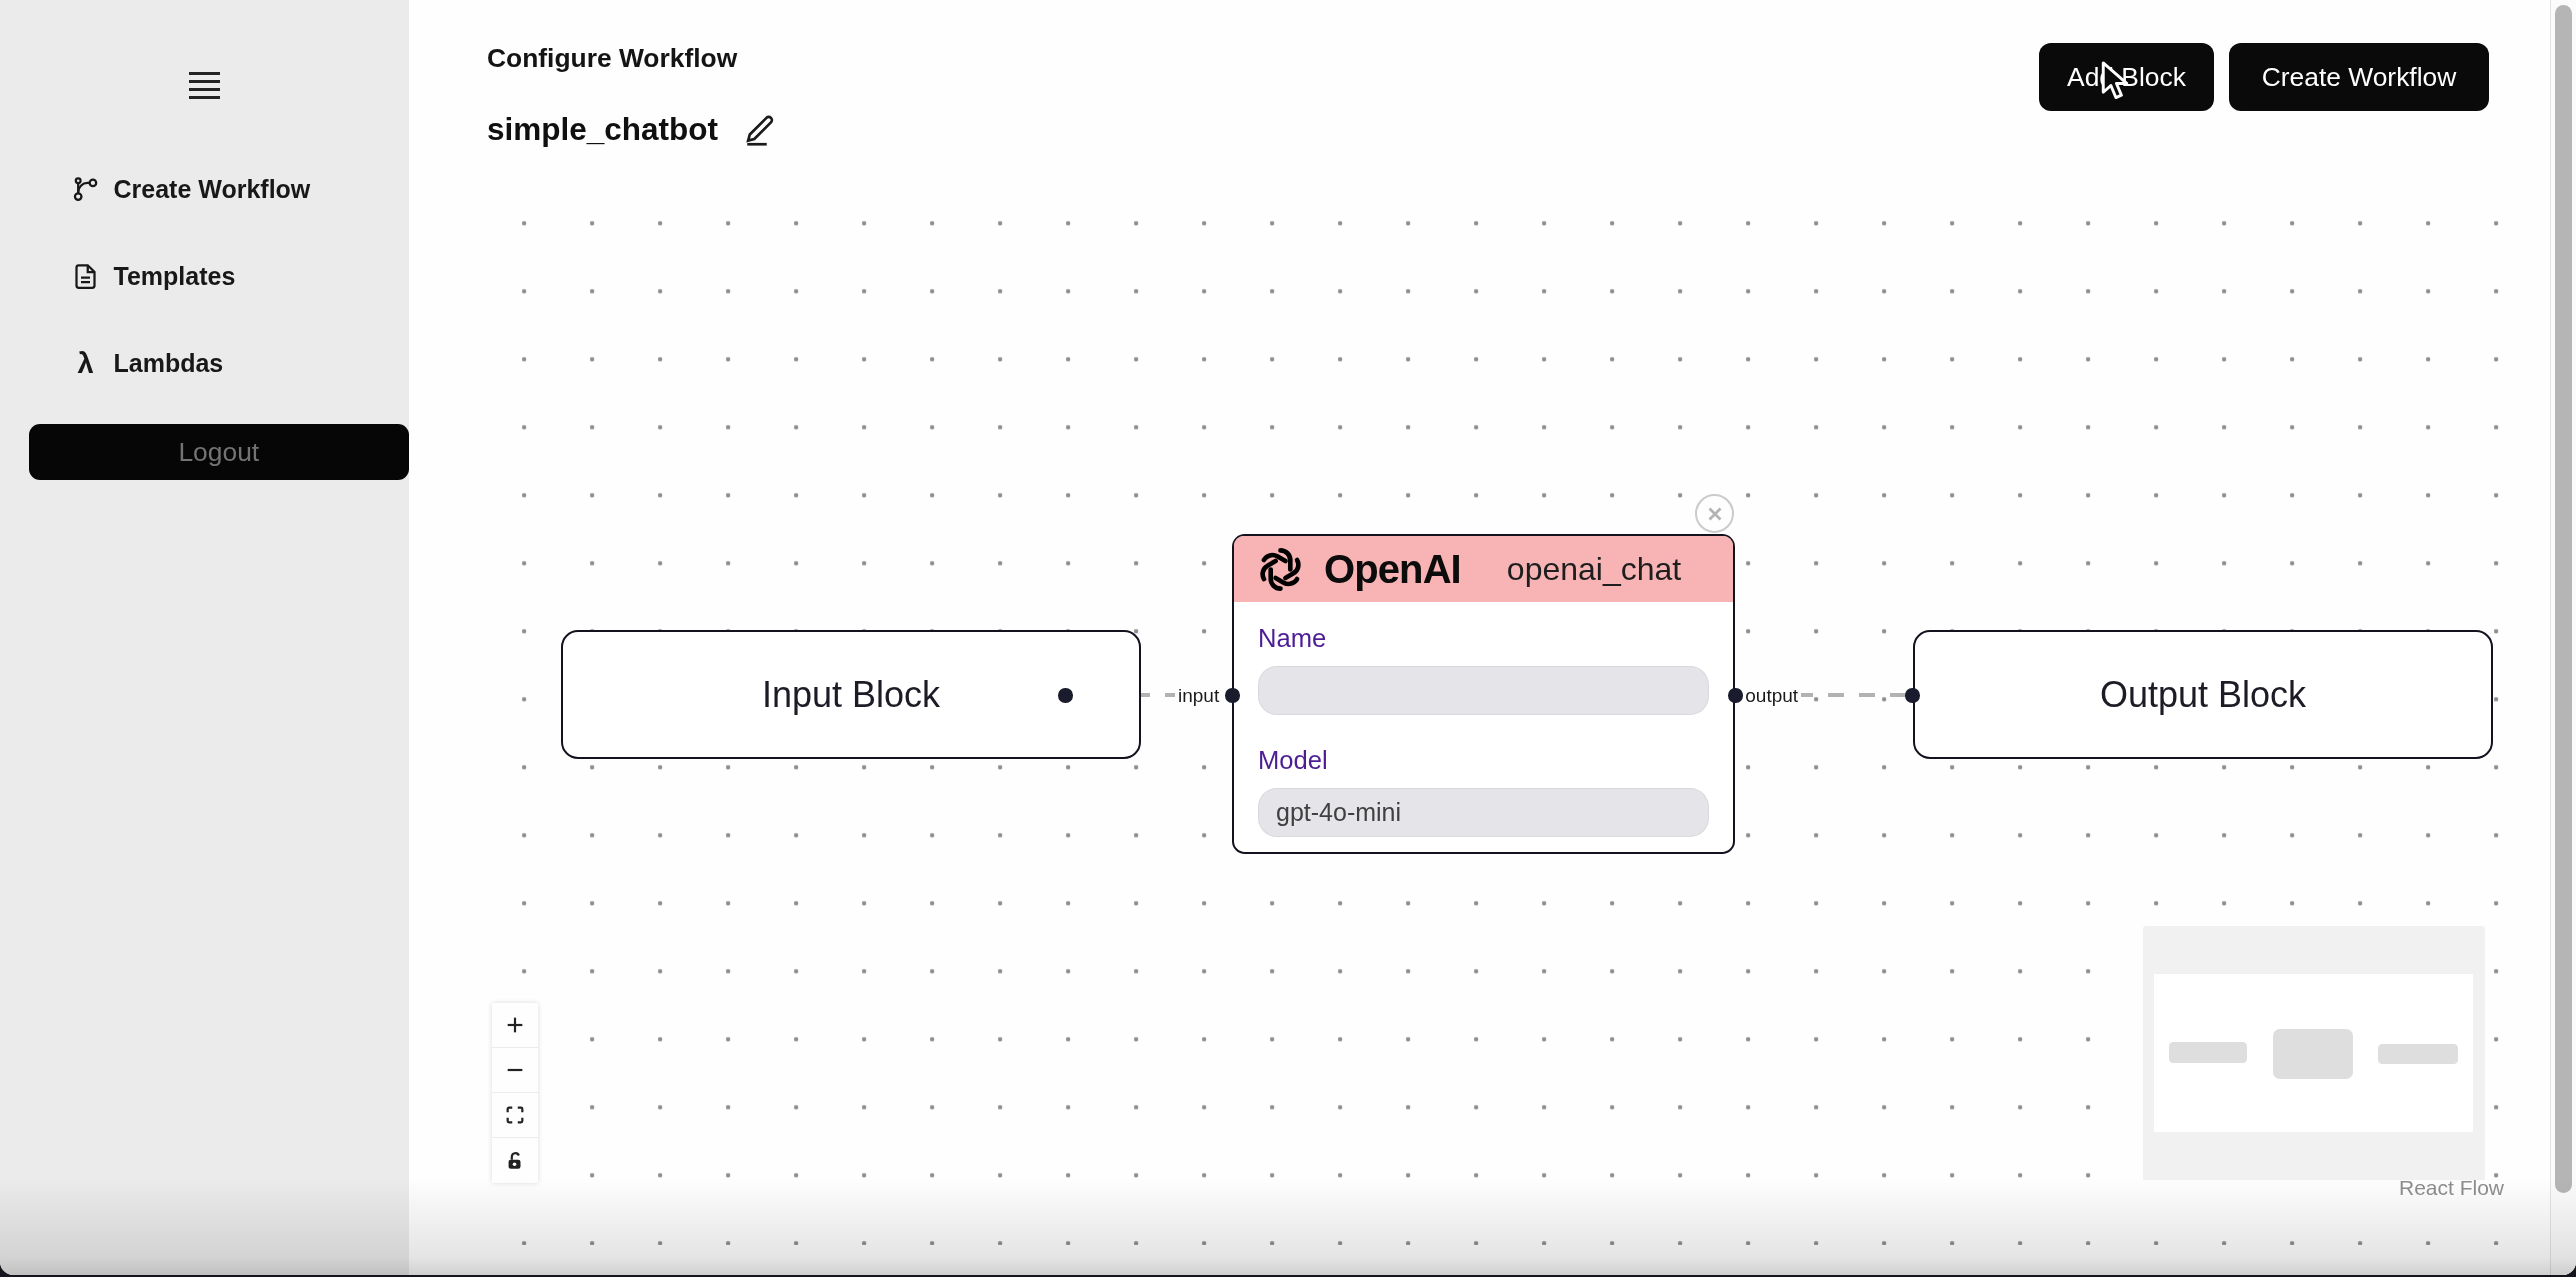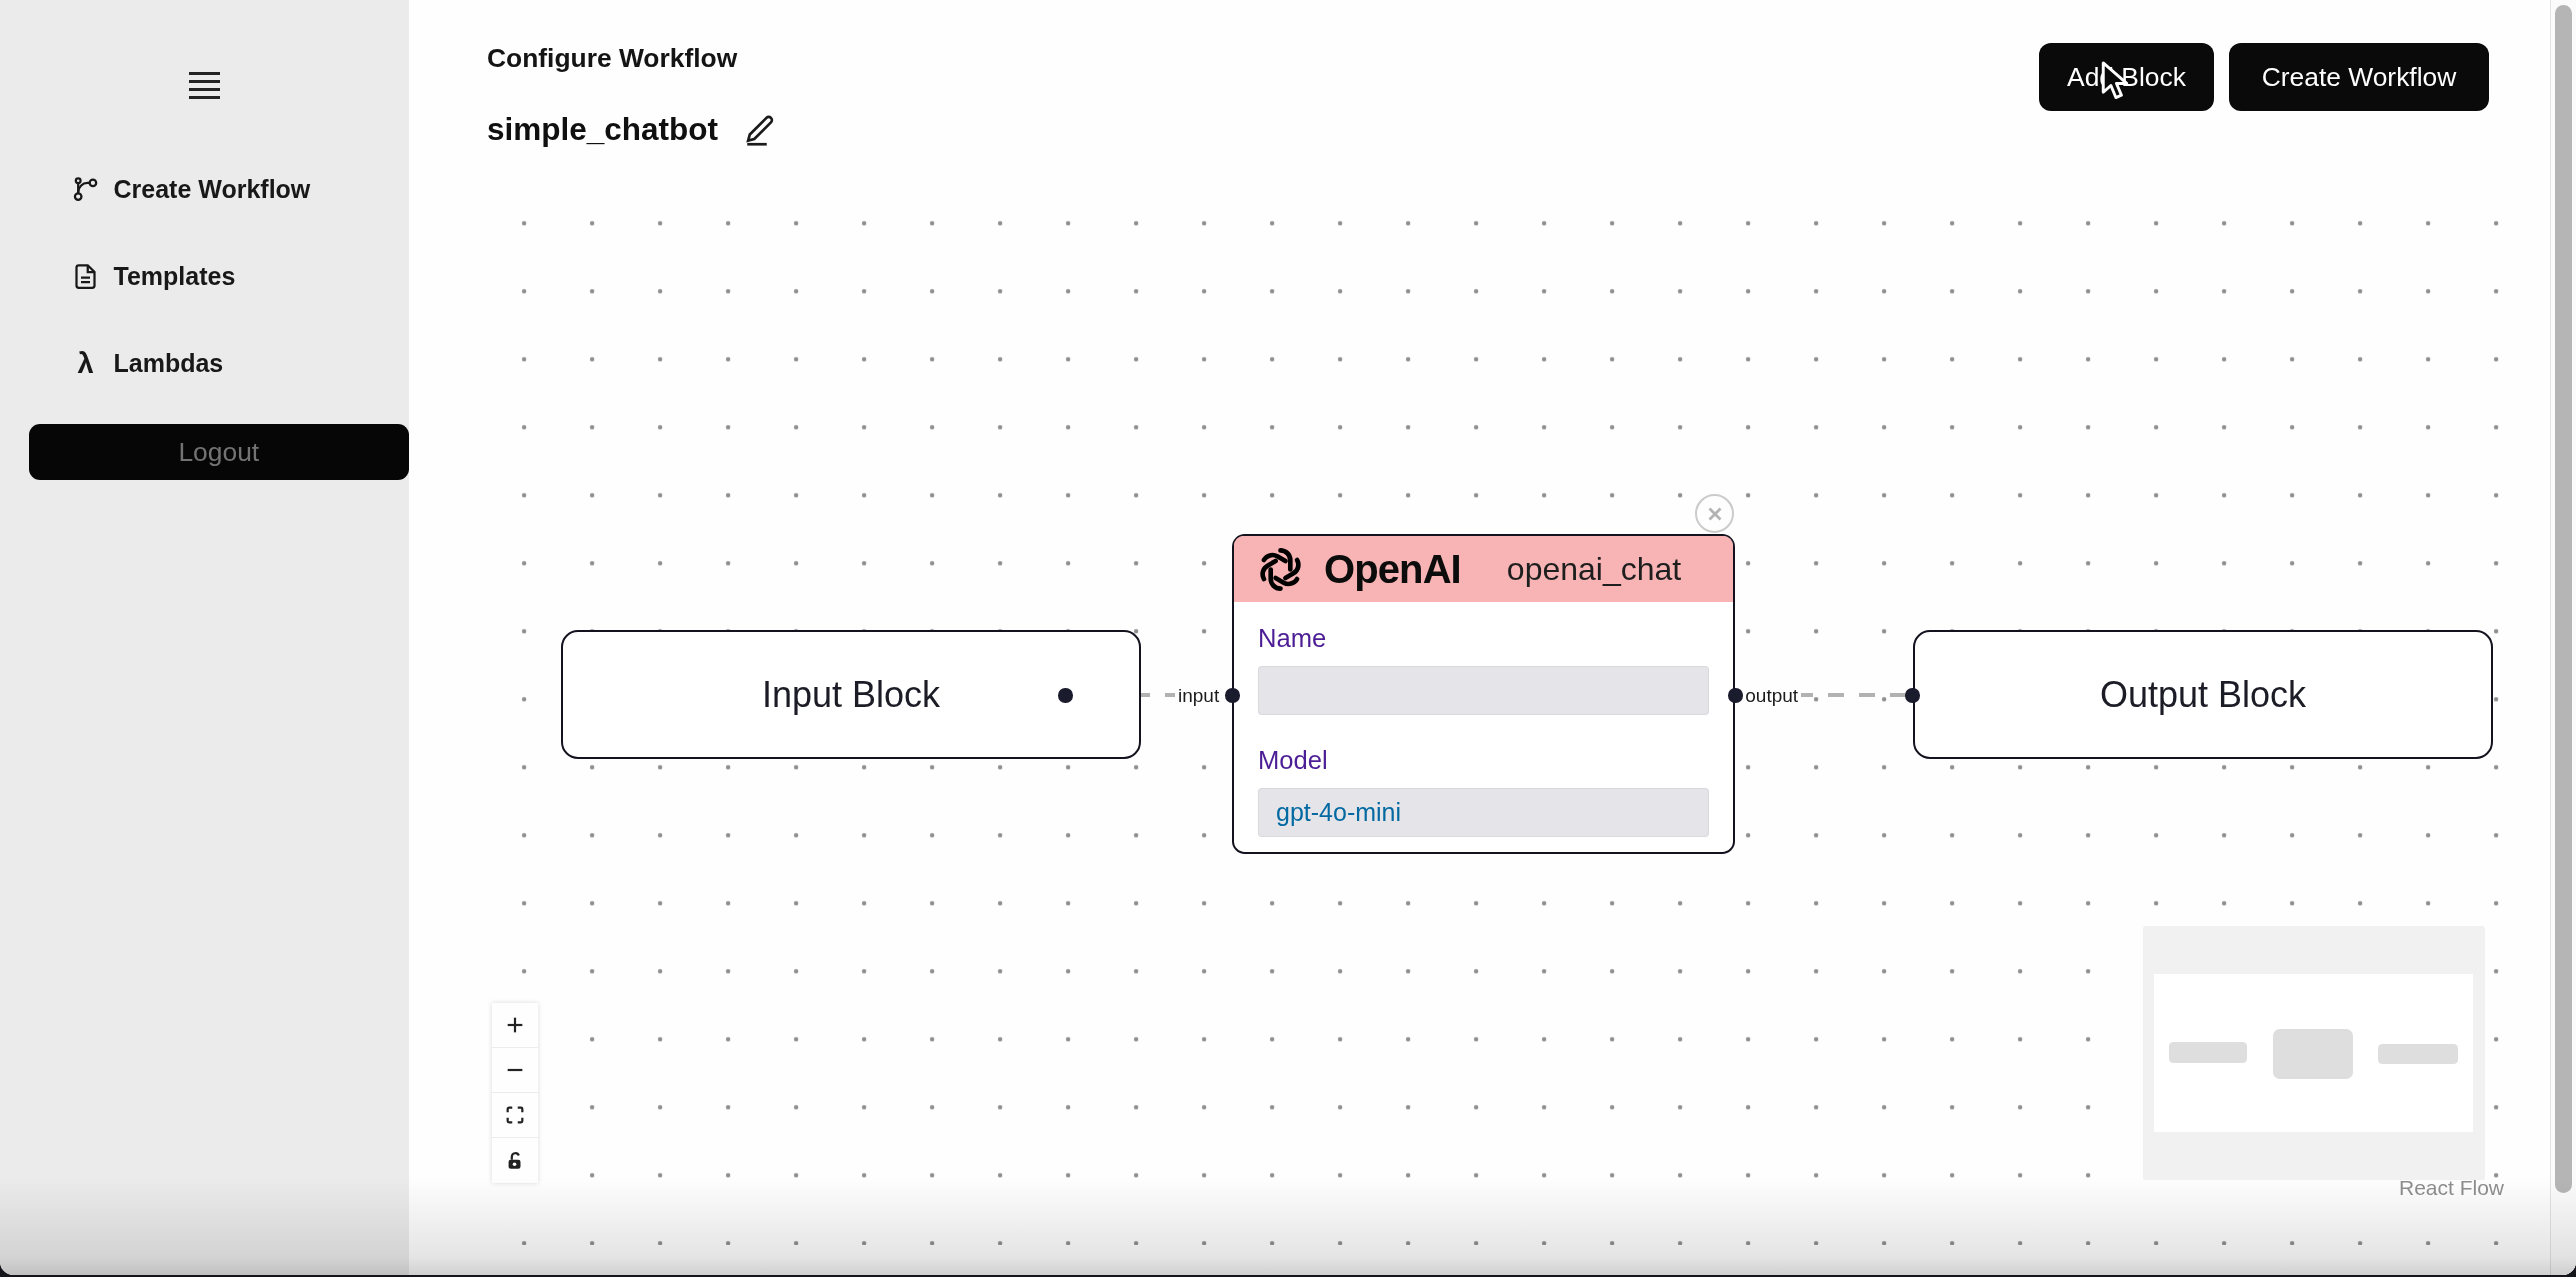--- a/index.html
+++ b/index.html
@@ -87,22 +87,22 @@
     height: 66px; background: #f8b4b4; border-radius: 9.4px 9.4px 0 0;
     display: flex; align-items: center; padding: 0 22px; gap: 19px;
   }
   .openai-logo { width: 49px; height: 49px; }
   .openai-wordmark { font-size: 40px; font-weight: 800; color: #0c0c0c; letter-spacing: -0.9px; }
   .openai-instance { font-size: 32px; font-weight: 400; color: #1e1e1e; margin-left: 27px; }
   .openai-body { padding: 22px 24px 0 24px; }
   .field-label { font-size: 25.6px; font-weight: 400; color: #4c1d95; margin-bottom: 12.8px; }
   .field-input {
     width: 100%; height: 49px; background: #e4e4e9;
-    border: 0.9px solid rgba(0,0,0,0.05); border-radius: 4px;
-    font-size: 25px; font-family: inherit; color: #0369a1; padding: 0 17px;
+    border: 0.9px solid rgba(0,0,0,0.05); border-radius: 19px;
+    font-size: 25px; font-family: inherit; color: #404040; padding: 0 17px;
     outline: none;
   }
   .field-gap { height: 31px; }
 
   .close-node-btn {
     position: absolute; left: 1286px; top: 494px; width: 39px; height: 39px;
     background: transparent; border: 2.6px solid #cbcbcb; border-radius: 50%;
     cursor: pointer; display: flex; align-items: center; justify-content: center;
   }
   .close-node-btn svg { width: 22px; height: 22px; stroke: #b3b3b3; stroke-width: 3; }

